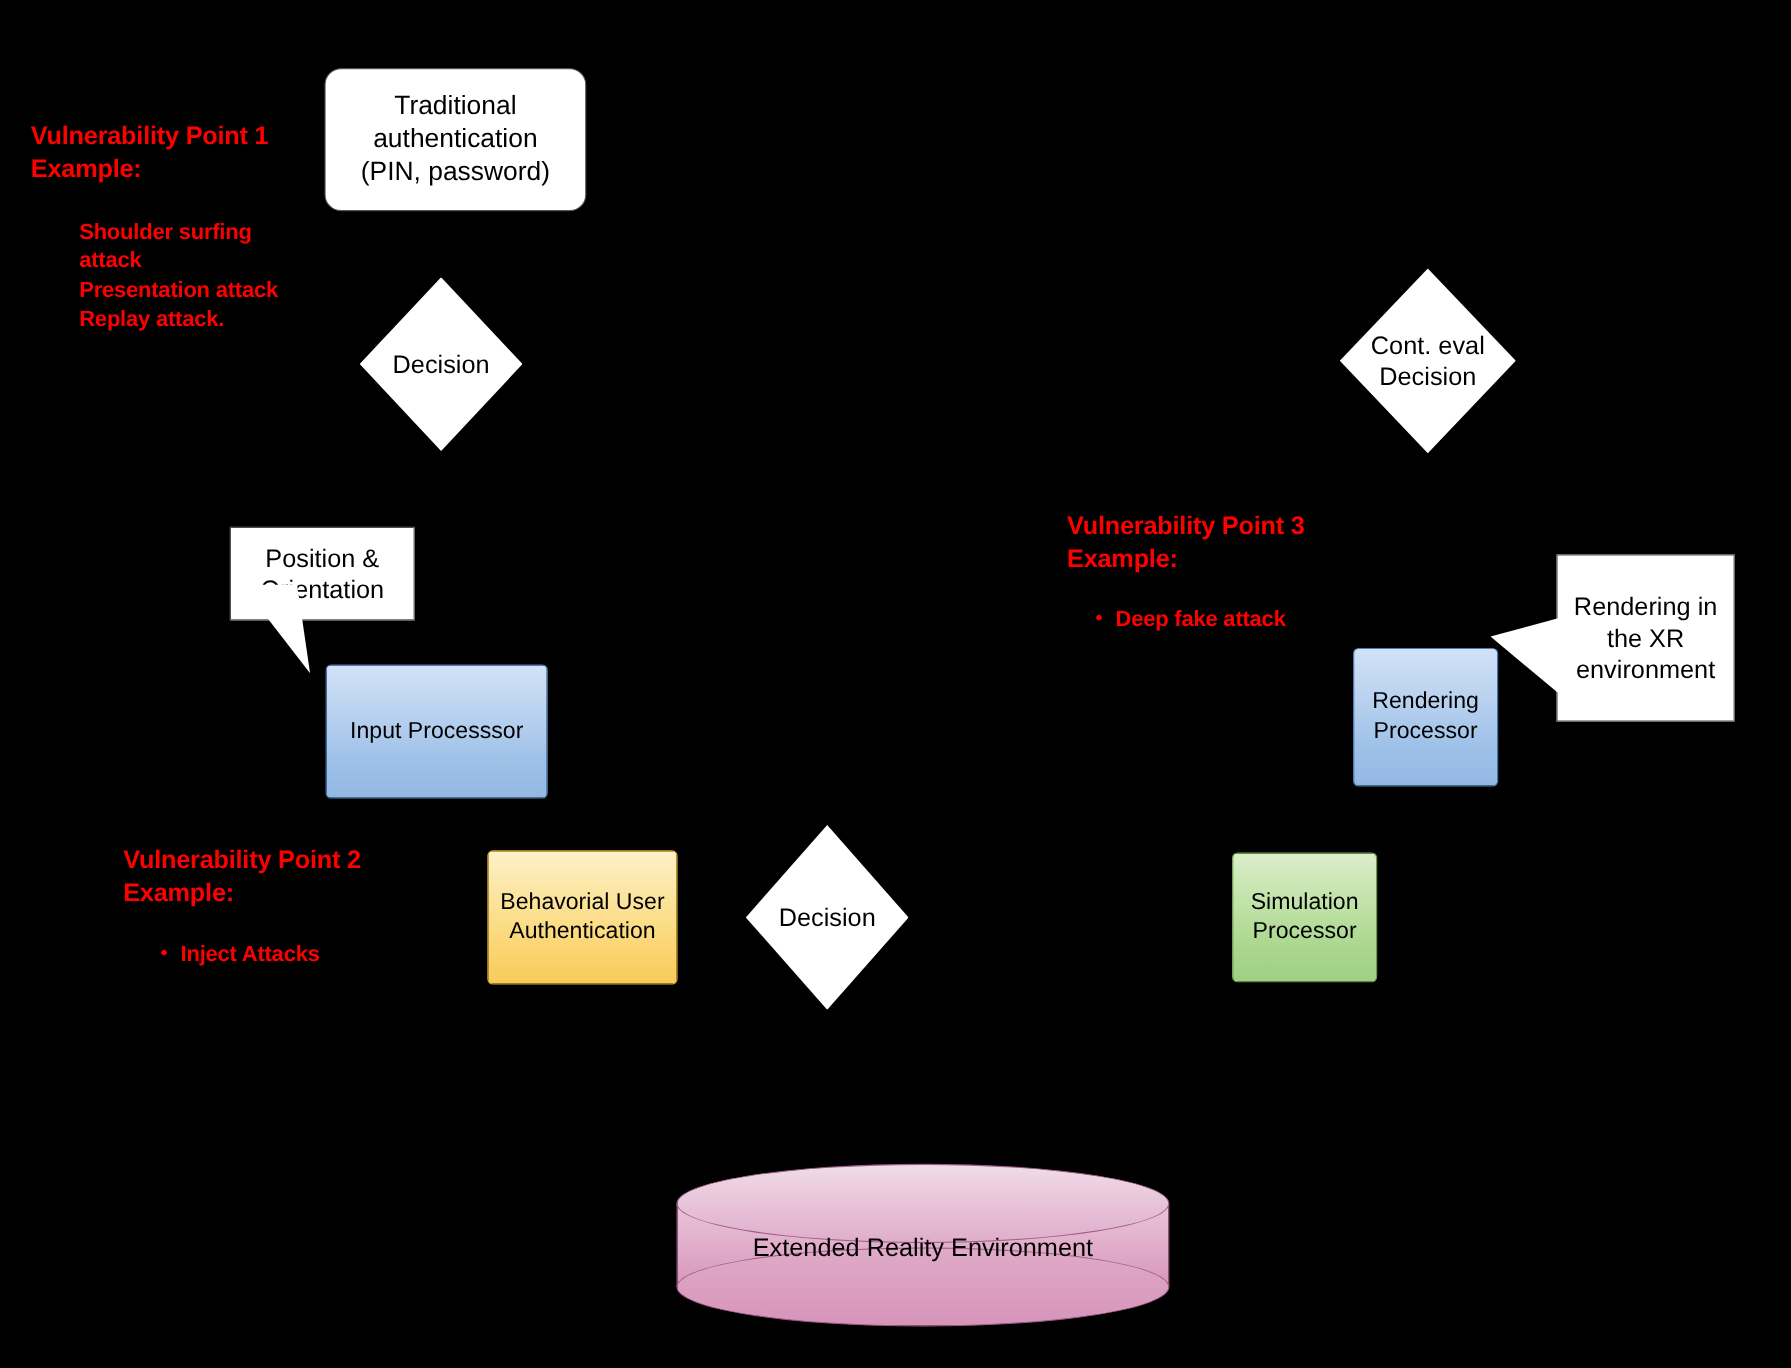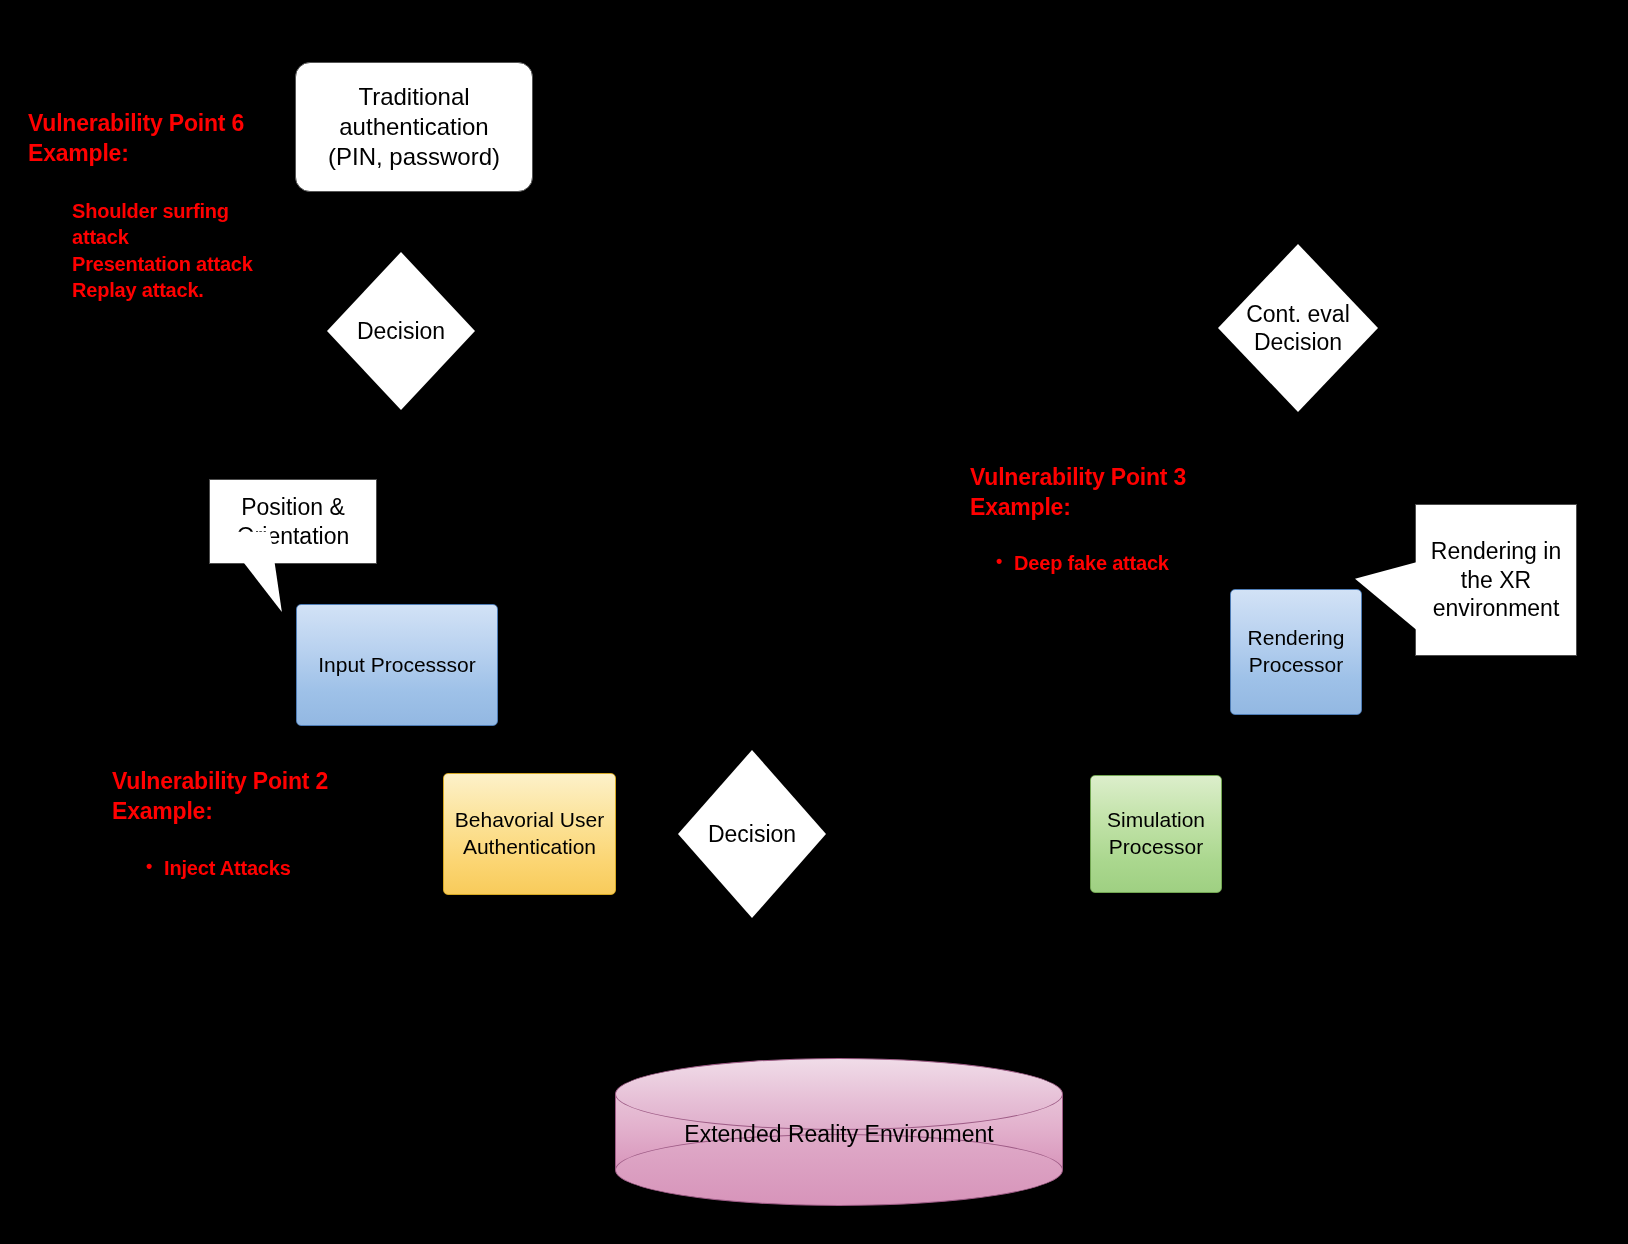--- a/index.html
+++ b/index.html
@@ -169,21 +169,21 @@
     color: #000000;
     font-size: 23px;
     z-index: 5;
   }
 </style>
 </head>
 <body>
 
 <div id="canvas">
 
-  <div class="node vuln vuln-title" style="left:28px; top:108px; width:300px;">Vulnerability Point 6
+  <div class="node vuln vuln-title" style="left:28px; top:108px; width:300px;">Vulnerability Point 1
 Example:</div>
   <div class="node whitebox" style="left:295px; top:62px; width:238px; height:130px;">Traditional
 authentication
 (PIN, password)</div>
 
   <div class="node vuln vuln-body" style="left:72px; top:198px; width:320px;">Shoulder surfing
 attack
 Presentation attack
 Replay attack.</div>
 
@@ -233,21 +233,21 @@
     <div class="callout-body" style="left:1415px; top:504px; width:160px; height:150px;">Rendering in
 the XR
 environment</div>
     <div class="callout-tail" style="left:1355px; top:560px; width:64px; height:72px;
                 clip-path: polygon(0% 26%, 100% 2%, 100% 100%);"></div>
   </div>
 
   <div class="node procbox blue" style="left:1230px; top:589px; width:132px; height:126px;">Rendering
 Processor</div>
 
-  <div class="node procbox green" style="left:1090px; top:775px; width:132px; height:118px;">Simulation
+  <div class="node procbox green" style="left:1120px; top:775px; width:132px; height:118px;">Simulation
 Processor</div>
 
   <div class="cyl-wrap" style="left:615px; top:1058px; width:448px; height:148px;">
     <div class="cyl-body"></div>
     <div class="cyl-bottom"></div>
     <div class="cyl-top"></div>
     <div class="cyl-label">Extended Reality Environment</div>
   </div>
 
 </div>

